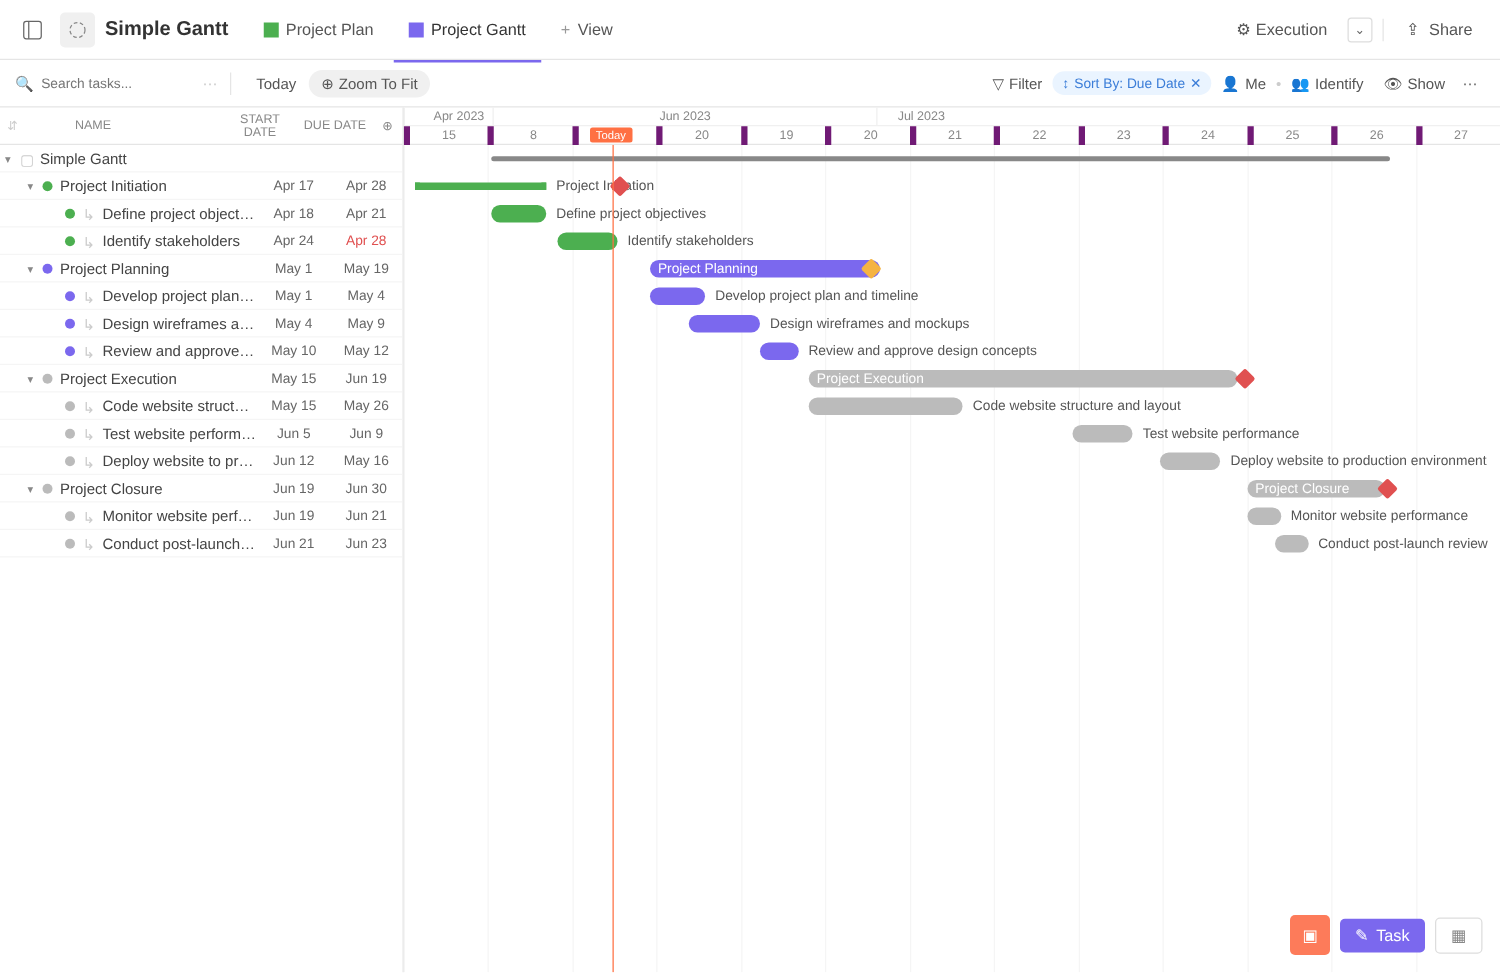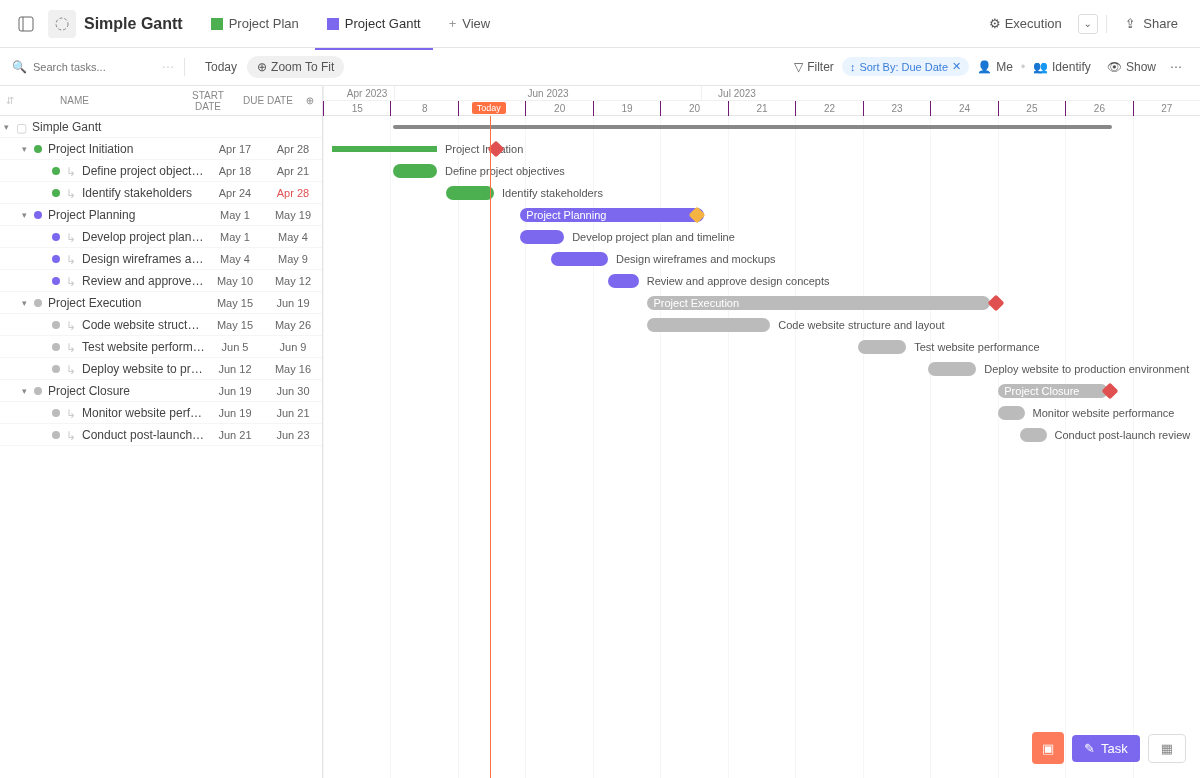--- a/index.html
+++ b/index.html
@@ -51,21 +51,21 @@
 .sb-row .ico-link { width: 12px; height: 12px; margin-right: 4px; color: #ccc; flex-shrink:0; }
 .sb-row .name { flex: 1; overflow: hidden; text-overflow: ellipsis; white-space: nowrap; color:#444; }
 .sb-row .date { width: 58px; text-align: center; font-size: 11px; color: #666; }
 .sb-row .date.red { color: #e05050; }
 
 .chart { flex: 1; position: relative; overflow: hidden; }
 .ch-header { height: 30px; border-bottom: 1px solid #e5e5e5; position: relative; }
 .ch-months { height: 15px; display: flex; font-size: 10px; color: #888; border-bottom: 1px solid #f0f0f0; }
 .ch-months > div { text-align: center; border-left: 1px solid #f0f0f0; line-height: 15px; }
 .ch-weeks { height: 15px; display: flex; font-size: 10px; color: #888; }
-.ch-weeks > div { flex: 1; text-align: center; line-height: 15px; border-left: 1px solid #701a75; }
+.ch-weeks > div { flex: 1; text-align: center; line-height: 15px; border-left: 5px solid #701a75; }
 
 .ch-body { position: relative; height: calc(100% - 30px); }
 .ch-grid { position: absolute; inset: 0; display: flex; }
 .ch-grid > div { flex: 1; border-left: 1px solid #f5f5f5; }
 .ch-today-line { position: absolute; top: 0; bottom: 0; width: 1px; background: #ff7043; z-index: 5; }
 .ch-today-label { position: absolute; top: -14px; left: -18px; background: #ff7043; color: #fff; font-size: 9px; padding: 1px 5px; border-radius: 2px; }
 
 .ch-row { height: 22px; position: relative; }
 .bar { position: absolute; height: 14px; top: 4px; border-radius: 7px; display: flex; align-items: center; }
 .bar.summary { height: 6px; top: 8px; border-radius: 0; }

